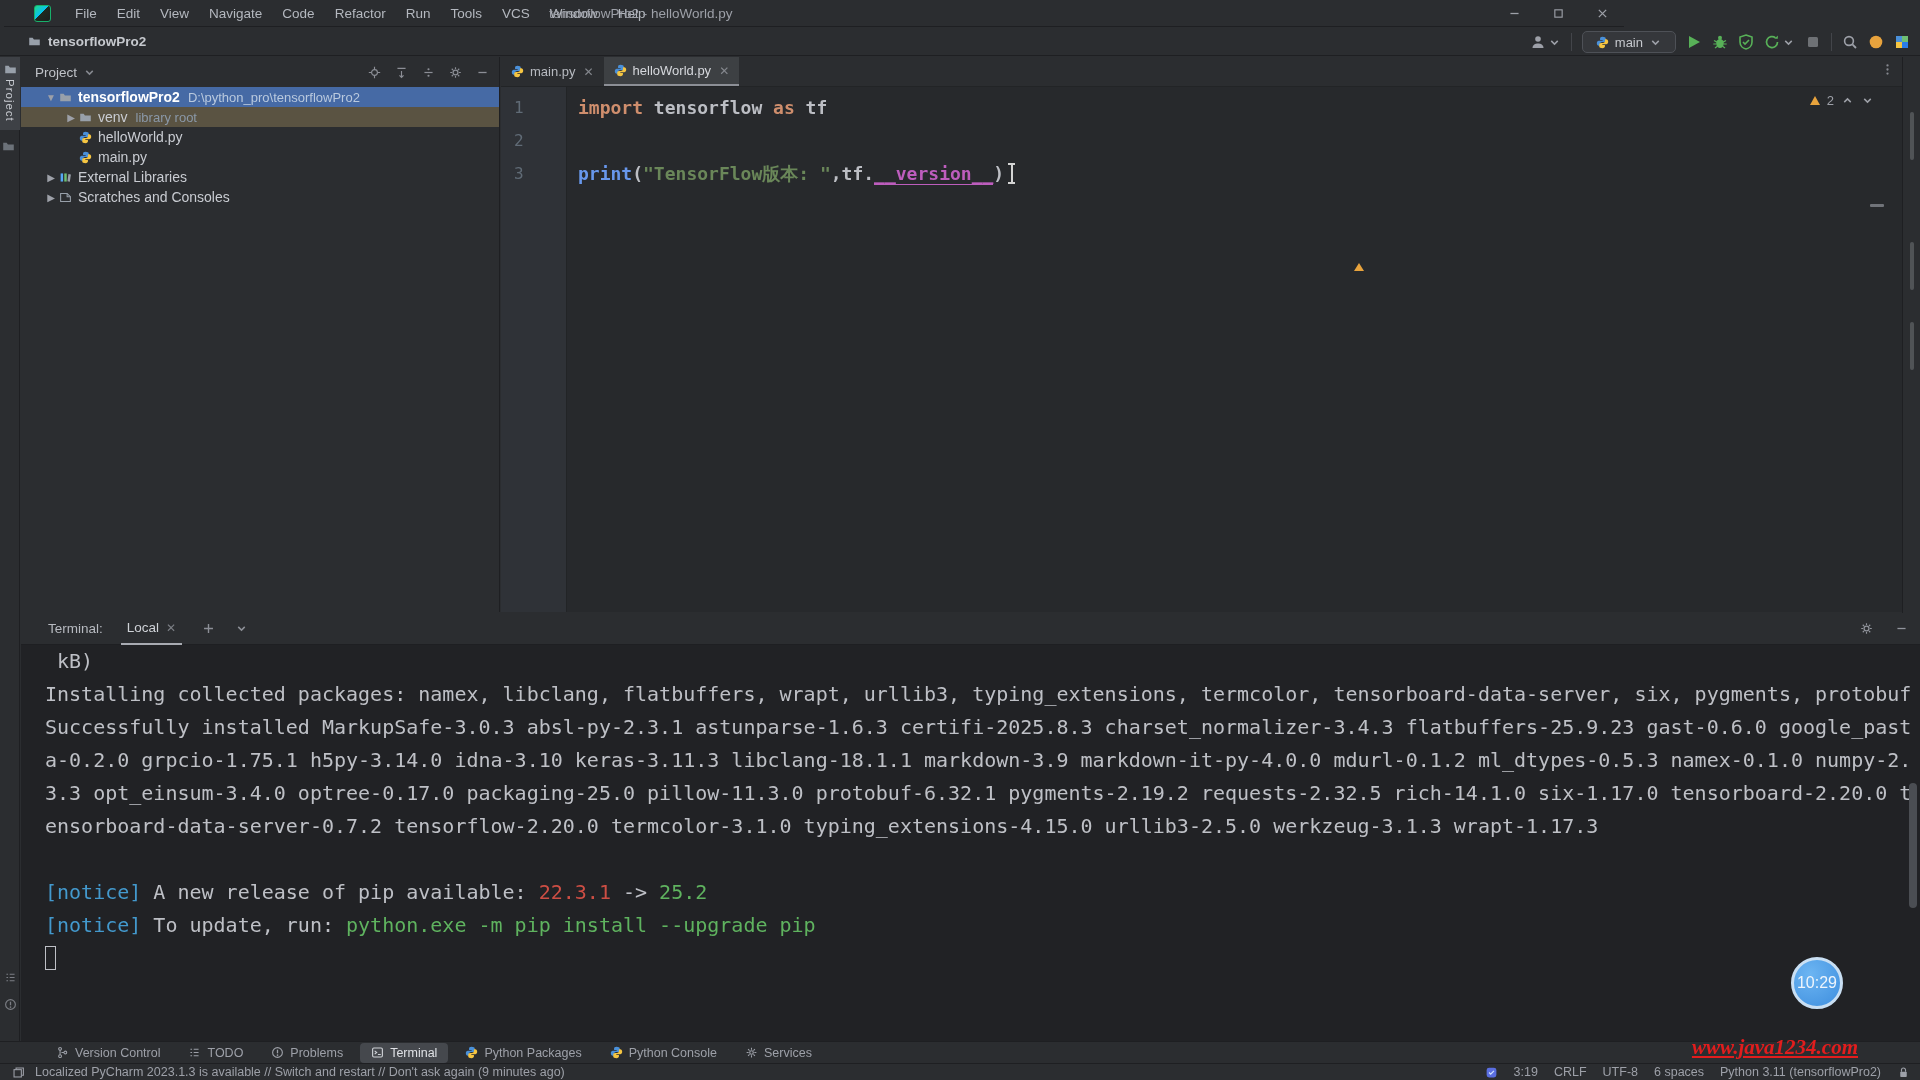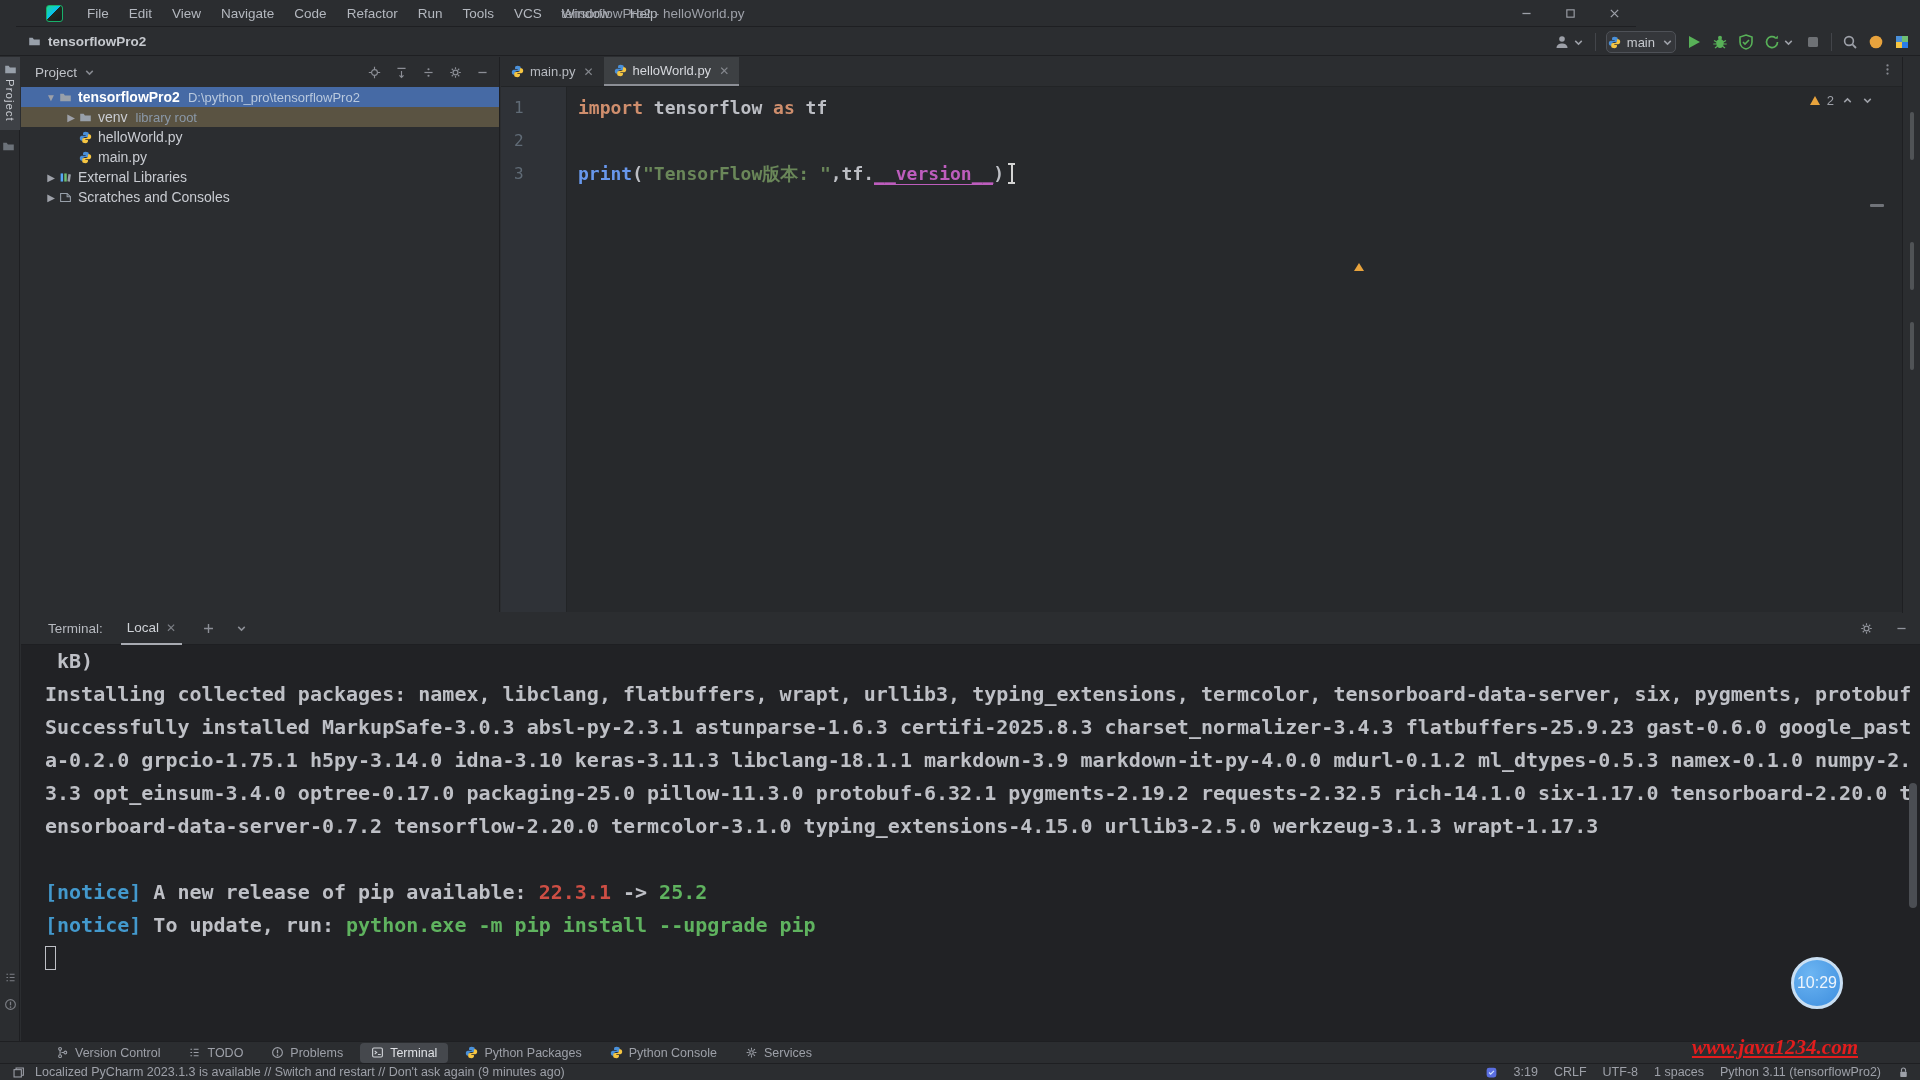--- a/index.html
+++ b/index.html
@@ -7,39 +7,39 @@
   #app {
     position:relative; width:1920px; height:1080px; overflow:hidden;
     background:#2b2d30; font-family:"Liberation Sans", sans-serif; color:#bcbec4;
     font-size:14px; user-select:none;
   }
   .icon { display:inline-block; width:16px; height:16px; vertical-align:middle; }
   .icon svg { width:100%; height:100%; display:block; }
   .icon13 { width:13px; height:13px; }
 
   
-  .titlebar { position:absolute; left:16px; top:0; width:1620px; height:27px;
+  .titlebar { position:absolute; left:4px; top:0; width:1620px; height:27px;
     display:flex; align-items:center; background:#2b2d30; border-bottom:1px solid #1e1f22;}
   .logo { margin-left:30px; width:17px; height:17px; border-radius:3px;
     background:linear-gradient(135deg,#21d789,#07c3f2 45%,#1f2a1f 46%,#1b1d1e);
     border:1px solid #18b06b; }
   #menubar { display:flex; margin-left:14px; }
   .menu-item { padding:0 10px; height:27px; line-height:27px; color:#b4b8bf; font-size:13.5px; cursor:default; }
   .win-title { position:absolute; left:545px; top:0; line-height:27px; color:#9da0a8; font-size:13.5px; }
   .win-controls { position:absolute; right:0; top:0; display:flex; }
   .win-btn { width:44px; height:27px; display:flex; align-items:center; justify-content:center; color:#9da0a8; font-size:14px; }
 
   
   .toolbar2 { position:absolute; left:0; top:28px; width:1920px; height:28px;
     display:flex; align-items:center; background:#2b2d30; border-bottom:1px solid #1e1f22; }
   .crumb { display:flex; align-items:center; gap:7px; margin-left:28px; font-size:13.5px; color:#c6c9ce; font-weight:bold; }
   .tb-right { position:absolute; right:10px; top:0; height:28px; display:flex; align-items:center; gap:10px; }
   .tb-sep { width:1px; height:18px; background:#43454a; }
   .run-box { display:flex; align-items:center; gap:6px; border:1px solid #4e5157; background:#35373b;
-    border-radius:5px; height:22px; padding:0 1px; font-size:13px; color:#c6c9ce; }
+    border-radius:5px; height:22px; padding:0 13px; font-size:13px; color:#c6c9ce; }
   .tb-ic { display:flex; align-items:center; gap:2px; }
   .stripe-left { position:absolute; left:0; top:57px; width:20px; height:984px;
     background:#2b2d30; border-right:1px solid #1e1f22; }
   .stripe-tab { width:20px; padding:6px 0 8px; display:flex; flex-direction:column; align-items:center;
     background:#3e4146; }
   .vtext { writing-mode:vertical-rl; font-size:11.5px; color:#c9ccd2; letter-spacing:1px; margin-top:3px; }
   .stripe-folder { margin:10px 2px; }
   .stripe-bottom { position:absolute; left:0; bottom:30px; width:20px; display:flex; flex-direction:column; align-items:center; gap:14px; opacity:.7; }
   .stripe-right { position:absolute; right:0; top:57px; width:18px; height:984px; background:#2b2d30; border-left:1px solid #1e1f22; }
   .rbar { position:absolute; left:7px; width:4px; border-radius:2px; background:#6f7276; opacity:.55; }
@@ -86,21 +86,21 @@
   .terminal { position:absolute; left:21px; top:613px; width:1899px; height:428px; background:#212225; }
   .term-header { height:32px; background:#2b2d30; border-bottom:1px solid #1e1f22;
     display:flex; align-items:center; padding:0 12px; gap:4px; font-size:13.5px; }
   .term-label { color:#b7bac0; margin-right:14px;margin-left:15px; }
   .term-tab { display:flex; align-items:center; gap:7px; height:32px; padding:0 6px; border-bottom:2px solid #a8abb2; color:#cfd2d7; }
   .term-tab .close { color:#7c7f85; font-size:12px; }
   .term-plus { margin-left:16px; opacity:.85; }
   .term-chev { margin-left:16px; opacity:.85; }
   .term-right { margin-left:auto; display:flex; gap:22px; align-items:center; opacity:.9; }
   .term-body { position:absolute; left:0; top:32px; right:0; bottom:0; font-family:"DejaVu Sans Mono", monospace;
-    font-size:20px; line-height:33px; color:#bec0c6;font-weight:bold; }
+    font-size:20px; line-height:33px; color:#bec0c6; }
   .term-line { white-space:pre; padding-left:24px; height:33px; }
   .blk-cursor { display:inline-block; width:11px; height:24px; border:1.5px solid #bec0c6; vertical-align:-5px; }
   .term-scroll { position:absolute; right:3px; top:170px; width:8px; height:125px; background:#4b4e53; border-radius:4px; }
 
   
   .toolwindow-bar { position:absolute; left:0; top:1041px; width:1920px; height:22px; background:#2b2d30;
     border-top:1px solid #1e1f22; display:flex; align-items:center; padding-left:45px; gap:6px; }
   .tw-item { display:flex; align-items:center; gap:6px; height:20px; padding:0 11px; font-size:12.5px; color:#9da0a8; border-radius:4px; }
   .tw-item.active { background:#45484d; color:#dfe1e5; }
 
@@ -506,21 +506,21 @@
       <span>Localized PyCharm 2023.1.3 is available // Switch and restart // Don't ask again (9 minutes ago)</span>
     </div>
     <div class="sb-right" id="statusRight">
         <span class="icon13"><svg viewBox="0 0 16 16" xmlns="http://www.w3.org/2000/svg">
             <rect x="2" y="2" width="12" height="12" rx="3" fill="#5a6ee0"></rect>
             <path d="M5 8l2 2 4-4" stroke="#cfe0ff" stroke-width="1.6" fill="none"></path>
           </svg></span>
         <span>3:19</span>
         <span>CRLF</span>
         <span>UTF-8</span>
-        <span>1 spaces</span>
+        <span>6 spaces</span>
         <span>Python 3.11 (tensorflowPro2)</span>
         <span class="icon13"><svg viewBox="0 0 16 16" xmlns="http://www.w3.org/2000/svg">
             <rect x="4" y="7" width="8" height="6.5" rx="1" fill="#9da0a8"></rect>
             <path d="M5.5 7V5a2.5 2.5 0 0 1 5 0v2" fill="none" stroke="#9da0a8" stroke-width="1.4"></path>
           </svg></span>
       </div>
   </footer>
 
   <div class="watermark">www.java1234.com</div>
   <div class="timer">

